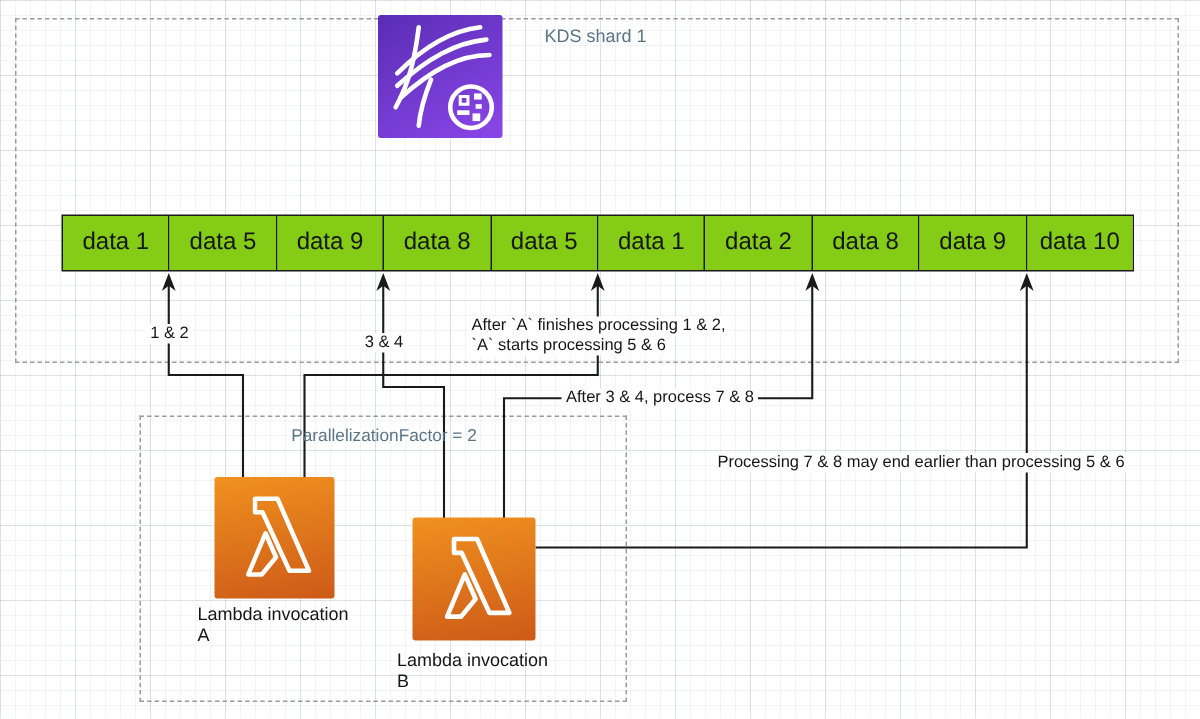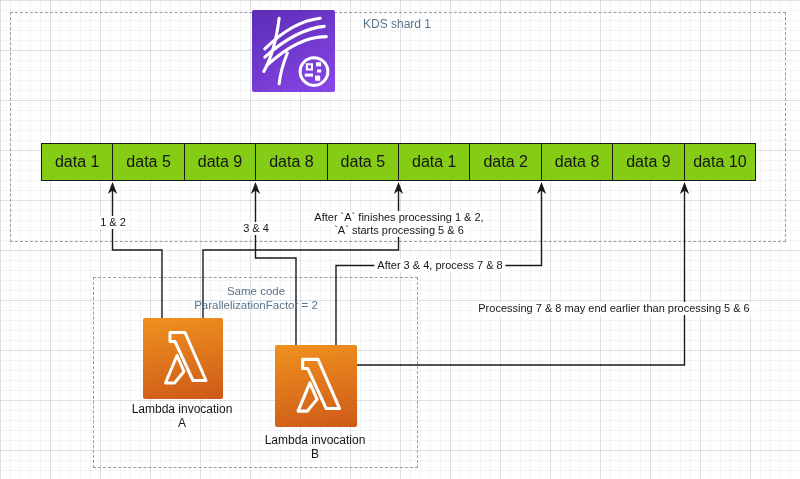--- a/index.html
+++ b/index.html
@@ -55,21 +55,21 @@
   #kds-icon{left:252px;top:10px;width:83px;height:82px;
     background:linear-gradient(150deg,var(--kds-gradient-start),var(--kds-gradient-end))}
   #lambda-a-icon{left:143px;top:318px;width:80px;height:81px;
     background:linear-gradient(170deg,var(--lambda-gradient-start),var(--lambda-gradient-end))}
   #lambda-b-icon{left:275px;top:345px;width:82px;height:82px;
     background:linear-gradient(170deg,var(--lambda-gradient-start),var(--lambda-gradient-end))}
   .icon svg{width:100%;height:100%;display:block}
 
   .ann{
     position:absolute;transform:translateX(-50%);
-    text-align:center;font-size:11px;line-height:13px;
+    text-align:left;font-size:11px;line-height:13px;
     white-space:nowrap;z-index:5;color:#161616;
   }
   .ann .bg{display:inline-block;background:#fff;padding:0 3px}
   .note{color:var(--note-text);font-size:11.5px;line-height:14px}
   .note .bg{background:transparent}
   #kds-title{left:363px;top:17px;transform:none;text-align:center;font-size:12px;color:var(--note-text);z-index:5;position:absolute;white-space:nowrap}
   .node-label{font-size:12px;line-height:14px}
   .node-label .bg{background:transparent}
   #ann-after-a{left:399px;top:211px}
   #ann-after34{left:440px;top:259px}
@@ -170,15 +170,14 @@
 </div>
 
 <div id="ann-after-a" class="ann">
   <div><span class="bg">After `A` finishes processing 1 &amp; 2,</span></div>
   <div><span class="bg">`A` starts processing 5 &amp; 6</span></div>
 </div>
 <div id="ann-overlap" class="ann">
   <div><span class="bg">Processing 7 &amp; 8 may end earlier than processing 5 &amp; 6</span></div>
 </div>
 <div id="note-samecode" class="ann note">
-  <div><span class="bg">Same code</span></div>
   <div><span class="bg">ParallelizationFactor = 2</span></div>
 </div>
 
 </body></html>

